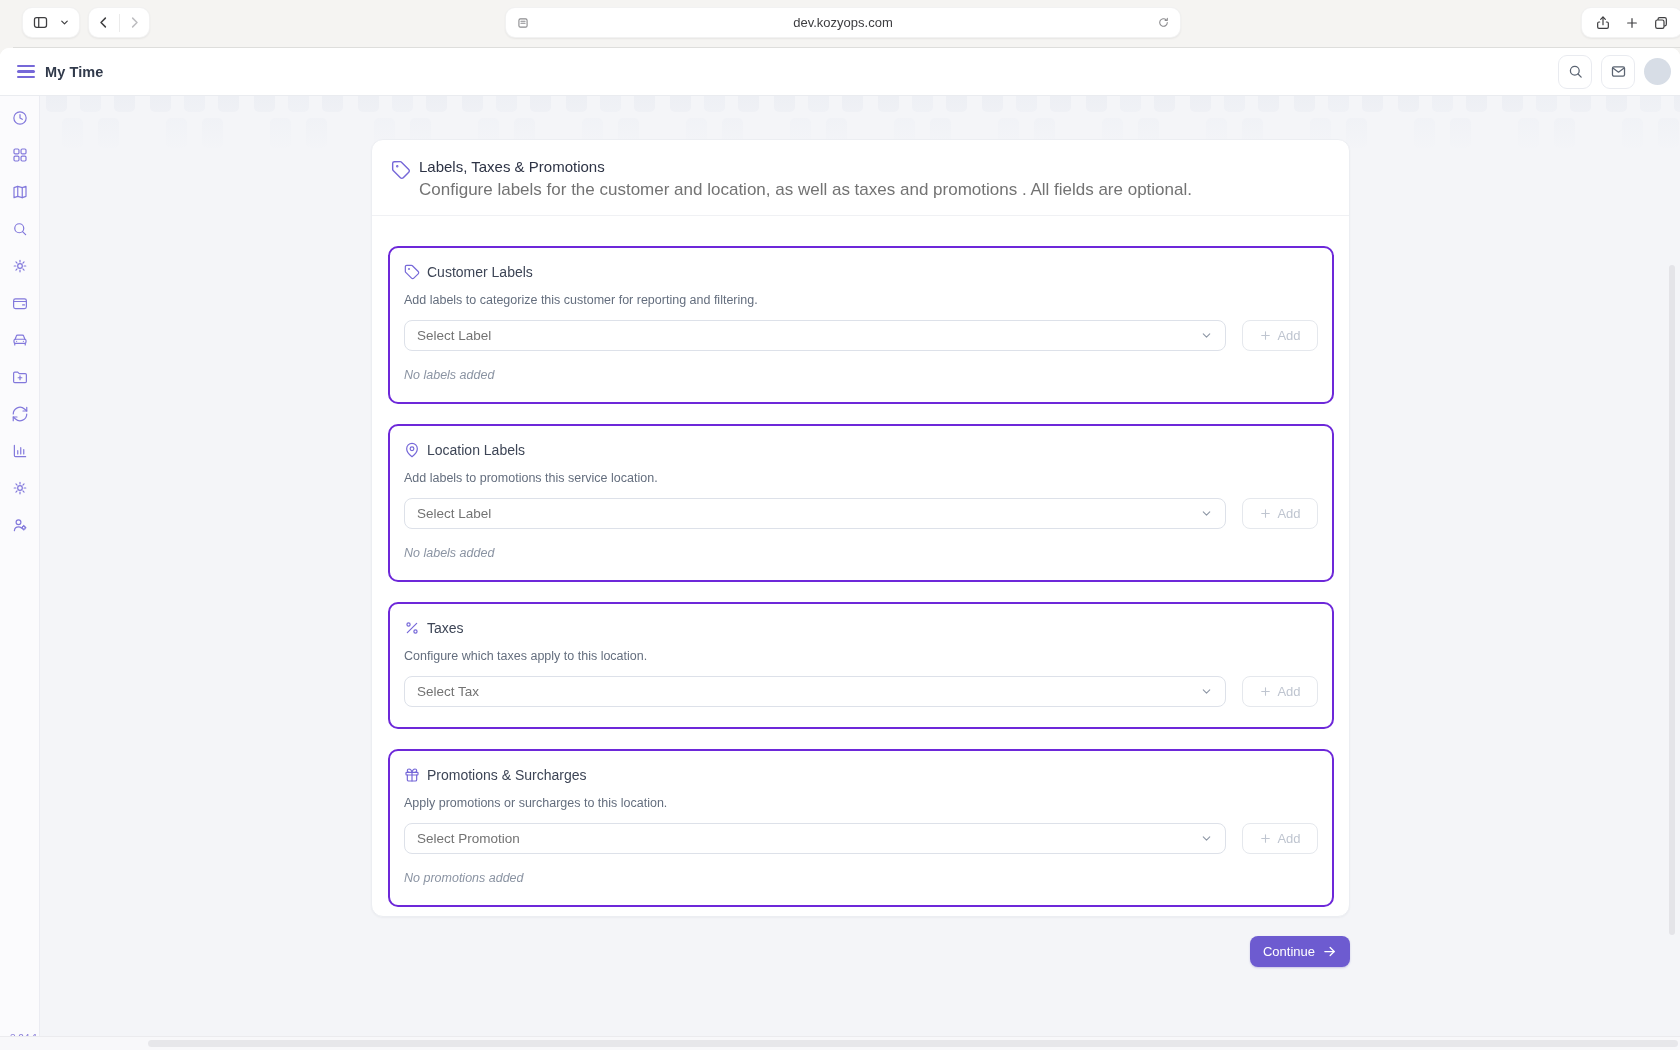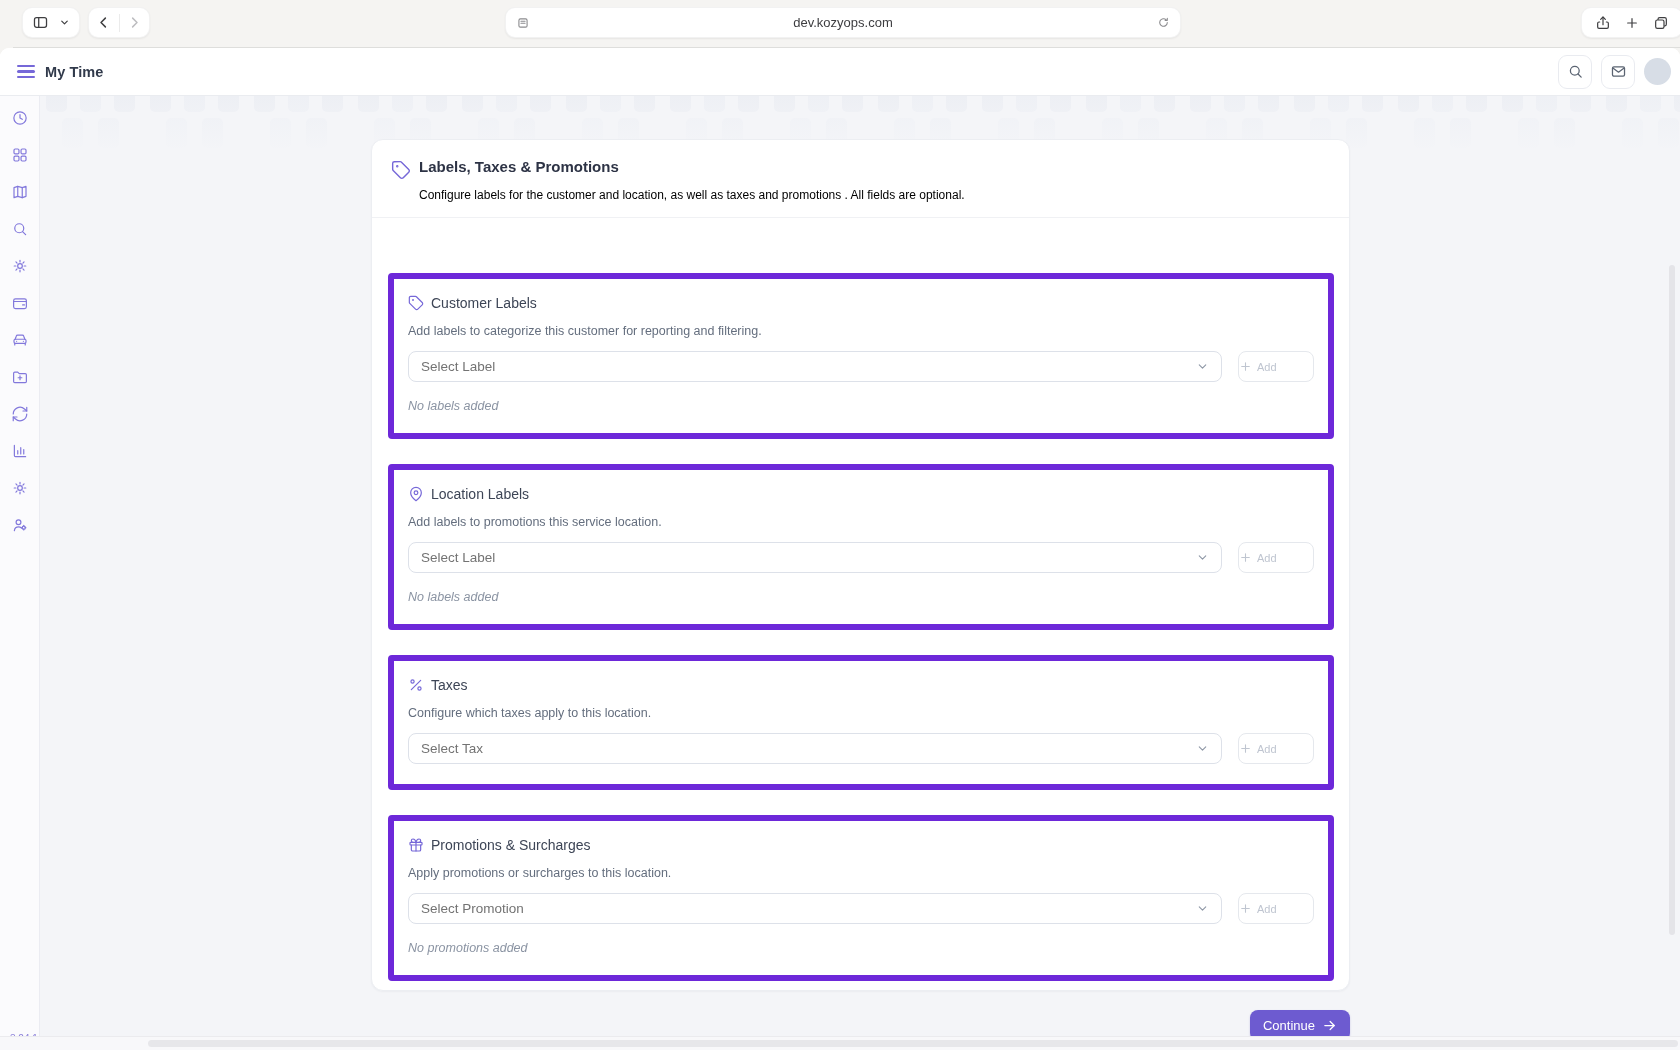--- a/index.html
+++ b/index.html
@@ -45,35 +45,35 @@
 
   
   .content { position:absolute; top:48px; left:40px; width:1640px; height:954px; background:#f4f5f8; overflow:hidden; }
   .bg-pattern { position:absolute; top:0; left:0; }
 
   .main-wrap { position:absolute; left:331px; top:43px; width:979px; }
   .card { background:#fff; border:1px solid #eceef2; border-radius:12px; box-shadow:0 1px 2px rgba(16,24,40,.04); }
   .card-header { display:flex; align-items:flex-start; padding:18px 24px 15px 19px; border-bottom:1px solid #f0f1f4; }
   .card-header-icon { color:#7668d8; margin-top:2px; }
   .card-header-text { margin-left:8px; }
-  .card-title { font-size:15px; font-weight:bold; color:#2d3345; }
-  .card-subtitle { margin-top:13px; font-size:12px; color:#000000; }
+  .card-title { font-size:15px; font-weight:normal; color:#2d3345; }
+  .card-subtitle { margin-top:5px; font-size:17px; color:#737373; }
   .card-body { padding:30px 15px 9px 16px; }
 
-  .section { background:#fff; border:6px solid #6d28d9; border-radius:4px; padding:16px 14px 20px 14px; margin-bottom:20px;margin-top:25px; }
+  .section { background:#fff; border:2px solid #6d28d9; border-radius:10px; padding:16px 14px 20px 14px; margin-bottom:20px; }
   .section:last-child { margin-bottom:0; }
   .section-head { display:flex; align-items:center; gap:7px; }
   .section-icon { color:#7668d8; }
   .section-title { font-size:14px; font-weight:500; color:#3d4556; }
   .section-desc { margin-top:13px; font-size:12.5px; color:#646e7e; }
   .select-row { margin-top:13px; display:flex; align-items:center; gap:16px; }
   .select { flex:1; height:31px; background:#fff; border:1px solid #dde1e9; border-radius:8px; display:flex; align-items:center; padding:0 12px; cursor:pointer; }
   .select-value { flex:1; font-size:13.5px; color:#737373; }
   .select-chevron { color:#8e97a6; }
-  .add-btn { width:76px; height:31px; background:#fff; border:1px solid #e5e8ed; border-radius:8px; display:flex; align-items:center; justify-content:flex-start; gap:5px; color:#bfc5d0; font-size:11px; }
+  .add-btn { width:76px; height:31px; background:#fff; border:1px solid #e5e8ed; border-radius:8px; display:flex; align-items:center; justify-content:center; gap:5px; color:#bfc5d0; font-size:13px; }
   .add-plus { color:#bfc5d0; }
   .empty-note { margin-top:17px; font-size:12.5px; font-style:italic; color:#8b94a3; }
 
   .actions { margin-top:19px; display:flex; justify-content:flex-end; }
   .continue-btn { height:31px; padding:0 13px; background:#6d5bd0; border:none; border-radius:8px; color:#fff; font-size:13px; font-family:"Liberation Sans",sans-serif; display:flex; align-items:center; gap:7px; cursor:pointer; box-shadow:0 1px 2px rgba(72,50,180,.25); }
 
   
   .vscroll-thumb { position:absolute; right:5px; top:169px; width:6px; height:670px; border-radius:3px; background:#e4e4e8; }
   .hscroll { position:absolute; left:0; bottom:0; width:1680px; height:14px; background:#f8f8fa; border-top:1px solid #ebebee; z-index:6; }
   .hscroll-thumb { position:absolute; left:148px; right:2px; top:3px; height:7px; border-radius:4px; background:#e7e7ea; }

